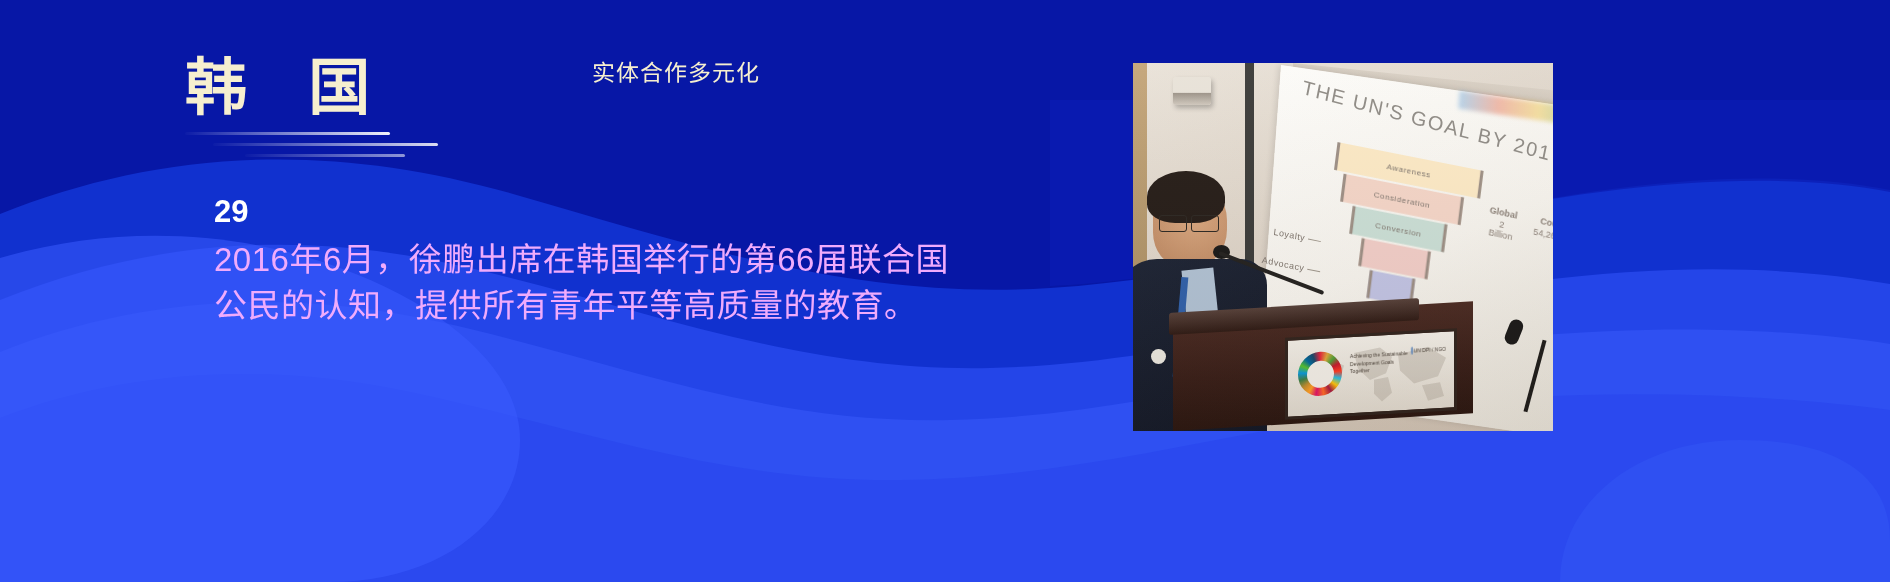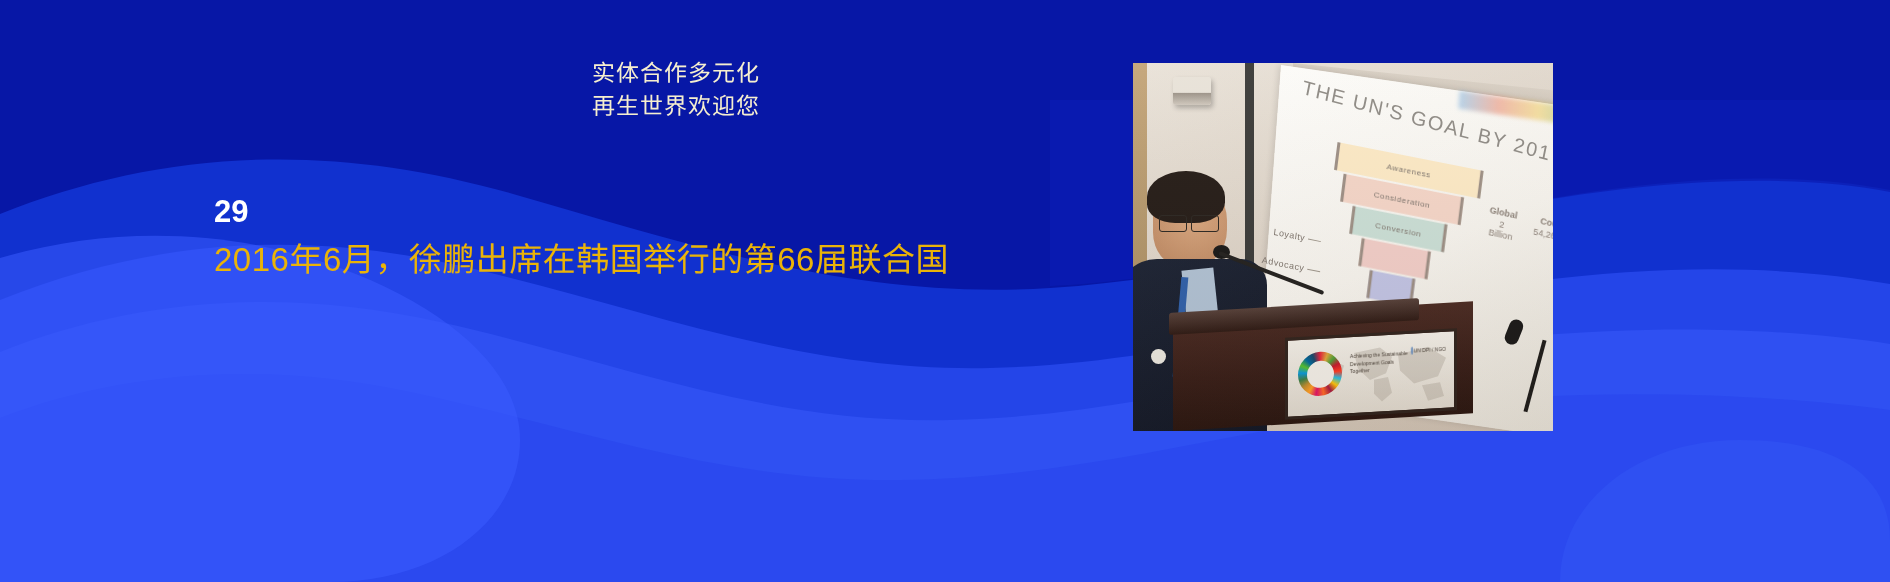--- a/index.html
+++ b/index.html
@@ -99,21 +99,21 @@
     font-size: 31px;
     font-weight: 700;
     color: #FFFFFF;
     line-height: 1;
     margin-bottom: 10px;
     letter-spacing: 0px;
   }
   .body-text {
     font-size: 33px;
     line-height: 1.38;
-    color: #eab308;
+    color: #f0abfc;
     font-weight: 400;
     letter-spacing: 0.5px;
   }
   .body-text div { white-space: nowrap; }
 
   
   .photo {
     position: absolute;
     left: 1133px;
     top: 63px;
@@ -449,30 +449,38 @@
     <path fill="#3A5BFF" opacity="0.55" d="M0,258 C110,226 230,228 340,268 C450,308 520,372 520,440
              C520,520 440,582 330,582 L0,582 Z"></path>
 
     <path fill="#2F50F2" d="M1560,582 C1560,500 1640,440 1740,440 C1840,440 1890,478 1890,540
              L1890,582 Z"></path>
 
     <path fill="#0B1CB3" opacity="0.75" d="M1050,286 C1220,278 1400,218 1600,192 C1720,176 1820,178 1890,192
              L1890,100 L1050,100 Z"></path>
   </svg>
 
+  <div class="title-block">
+    <h1 class="title-cn">韩 国</h1>
+    <div class="title-rules">
+      <span class="rule rule-1"></span>
+      <span class="rule rule-2"></span>
+      <span class="rule rule-3"></span>
+    </div>
+  </div>
 
   <div class="subtitle">
     <div>实体合作多元化</div>
-    <div>再生世界欢迎您</div>
   </div>
 
   <div class="body-block">
     <div class="item-number">29</div>
     <div class="body-text">
       <div>2016年6月，徐鹏出席在韩国举行的第66届联合国</div>
+      <div>公民的认知，提供所有青年平等高质量的教育。</div>
     </div>
   </div>
 
   <div class="photo">
     <div class="photo-inner">
 
       <div class="wall-left"></div>
       <div class="wall-main"></div>
       <div class="ceiling"></div>
       <div class="vent"></div>

